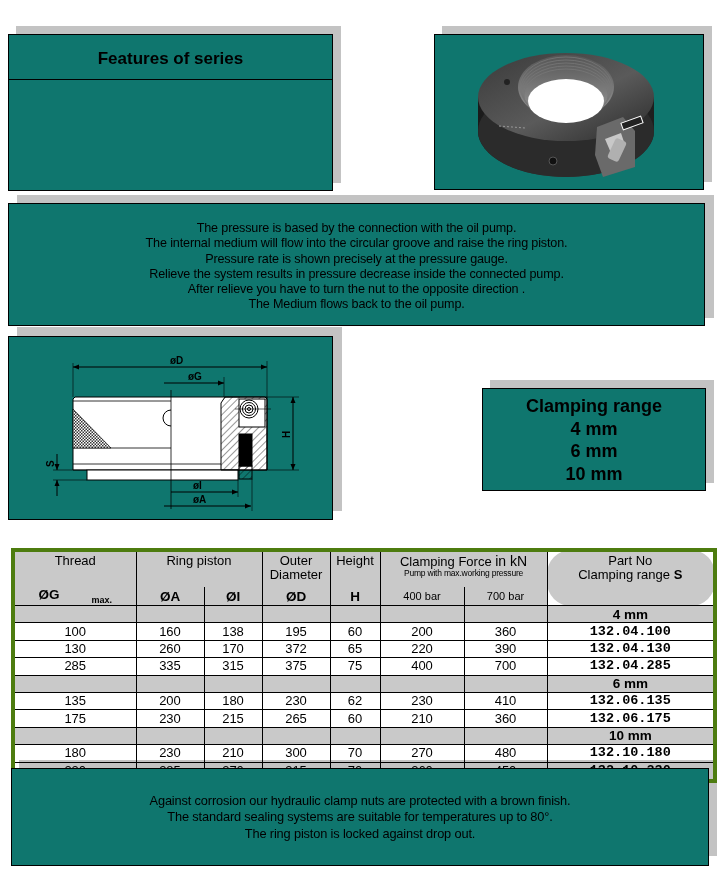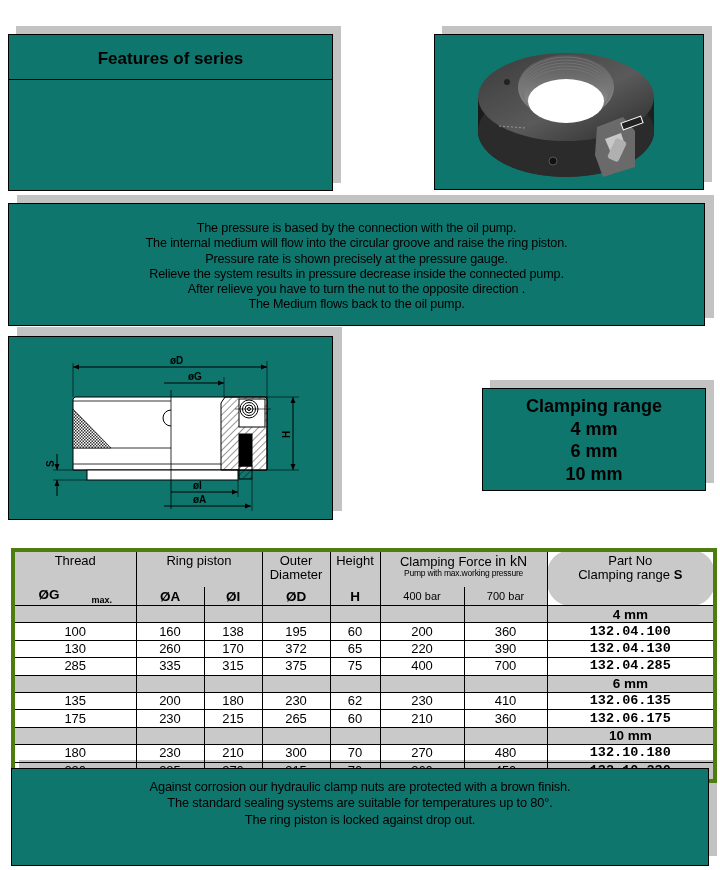--- a/index.html
+++ b/index.html
@@ -43,21 +43,21 @@
   #spec tr.h1 td.partno { vertical-align:top; border-bottom:1px solid #000;border-radius:24px; }
   #spec .small { font-size:8.5px; line-height:9px; display:block; letter-spacing:-0.2px; }
   #spec .kn { font-weight:normal; font-size:14px; }
   #spec sub { font-size:9px;margin-left:32px; }
   #spec tr.sep td { background:#c9c9c9; height:16.4px; border-bottom:1px solid #000; font-weight:bold; font-size:13.5px; }
   #spec tr.row td { height:16.4px; border-bottom:1px solid #000; line-height:16px; }
   #spec tr.row td.part { font-weight:bold; font-size:13.5px;font-family:Liberation Mono, monospace; }
 
   
   #notes { left:11px; top:768px; width:698px; height:98px; text-align:center;
-           font-size:12.8px; line-height:16.3px; padding-top:10px; letter-spacing:-0.15px; }
+           font-size:12.8px; line-height:16.3px; padding-top:24px; letter-spacing:-0.15px; }
   #notes .gap { height:15px; }
 </style>
 </head>
 <body>
 
 <div class="shadow" style="left:16px;top:26px;width:325px;height:157px;"></div>
 <div class="shadow" style="left:442px;top:26px;width:270px;height:156px;"></div>
 <div class="shadow" style="left:17px;top:195px;width:697px;height:123px;"></div>
 <div class="shadow" style="left:17px;top:327px;width:325px;height:184px;"></div>
 <div class="shadow" style="left:490px;top:380px;width:224px;height:103px;"></div>

